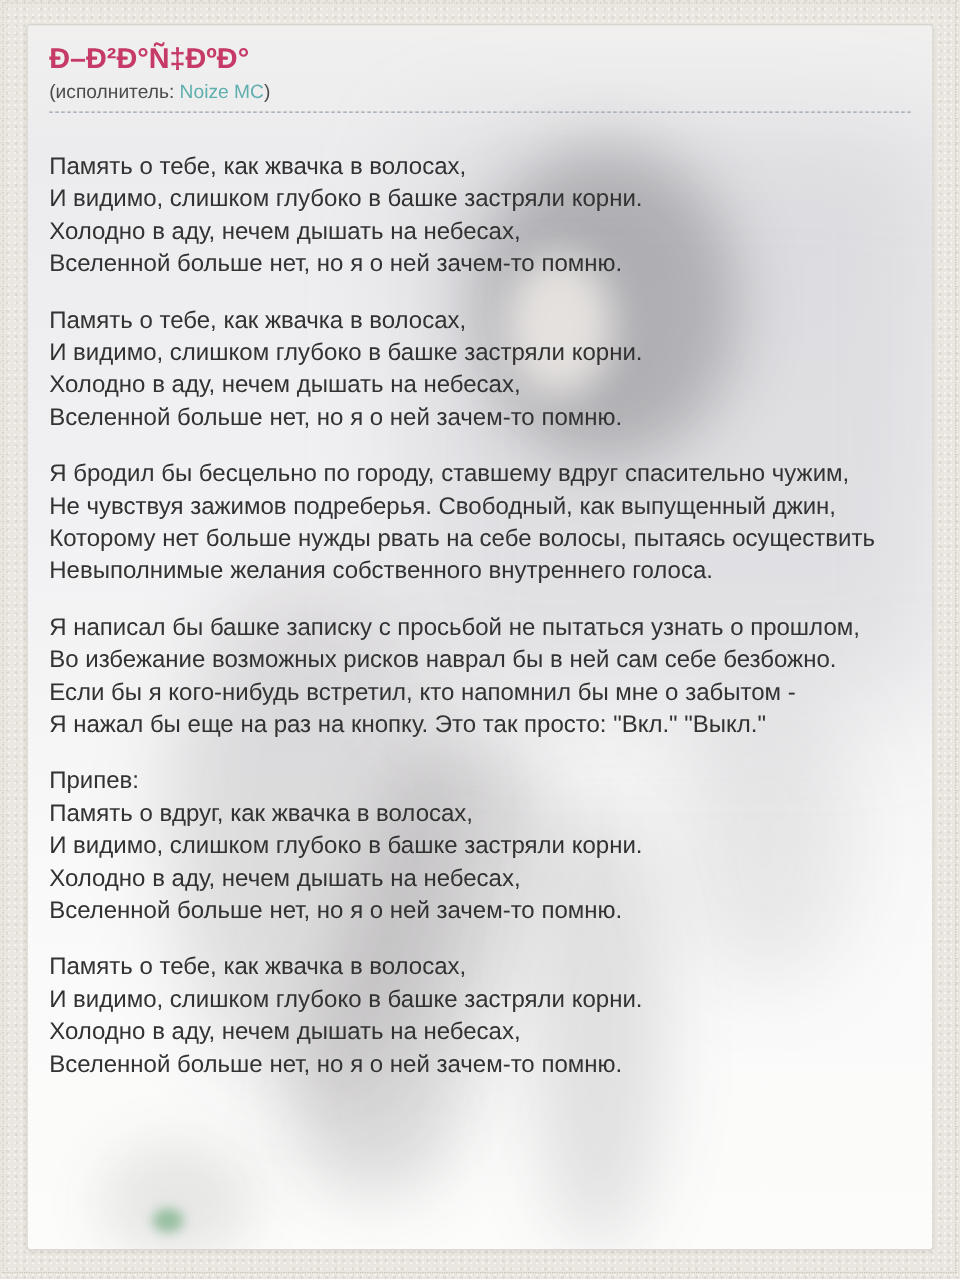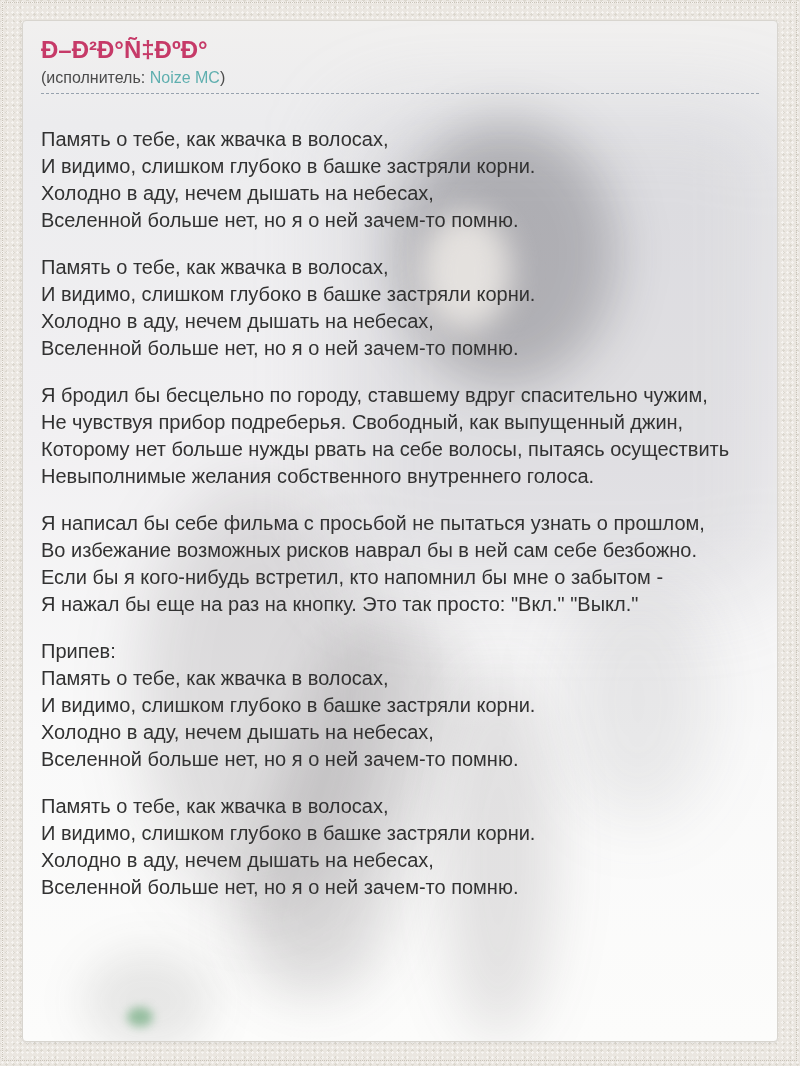--- a/index.html
+++ b/index.html
@@ -103,29 +103,29 @@
   <div class="lyrics">
     <p class="stanza">Память о тебе, как жвачка в волосах,
 И видимо, слишком глубоко в башке застряли корни.
 Холодно в аду, нечем дышать на небесах,
 Вселенной больше нет, но я о ней зачем-то помню.</p>
     <p class="stanza">Память о тебе, как жвачка в волосах,
 И видимо, слишком глубоко в башке застряли корни.
 Холодно в аду, нечем дышать на небесах,
 Вселенной больше нет, но я о ней зачем-то помню.</p>
     <p class="stanza">Я бродил бы бесцельно по городу, ставшему вдруг спасительно чужим,
-Не чувствуя прибор подреберья. Свободный, как выпущенный джин,
+Не чувствуя зажимов подреберья. Свободный, как выпущенный джин,
 Которому нет больше нужды рвать на себе волосы, пытаясь осуществить
 Невыполнимые желания собственного внутреннего голоса.</p>
-    <p class="stanza">Я написал бы себе фильма с просьбой не пытаться узнать о прошлом,
+    <p class="stanza">Я написал бы башке записку с просьбой не пытаться узнать о прошлом,
 Во избежание возможных рисков наврал бы в ней сам себе безбожно.
 Если бы я кого-нибудь встретил, кто напомнил бы мне о забытом -
 Я нажал бы еще на раз на кнопку. Это так просто: "Вкл." "Выкл."</p>
     <p class="stanza">Припев:
-Память о тебе, как жвачка в волосах,
+Память о вдруг, как жвачка в волосах,
 И видимо, слишком глубоко в башке застряли корни.
 Холодно в аду, нечем дышать на небесах,
 Вселенной больше нет, но я о ней зачем-то помню.</p>
     <p class="stanza">Память о тебе, как жвачка в волосах,
 И видимо, слишком глубоко в башке застряли корни.
 Холодно в аду, нечем дышать на небесах,
 Вселенной больше нет, но я о ней зачем-то помню.</p>
   </div>
 
 </div>

